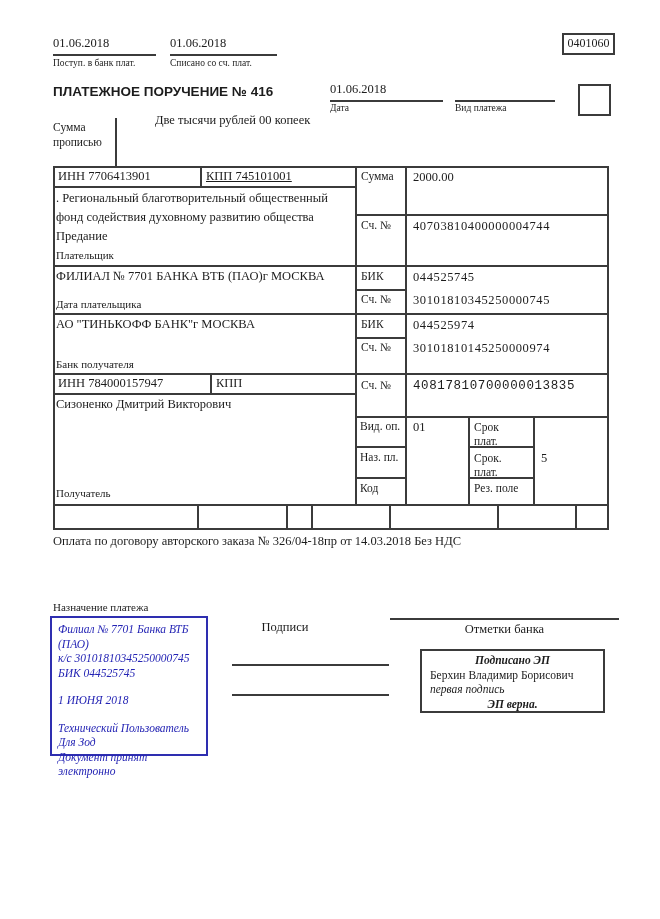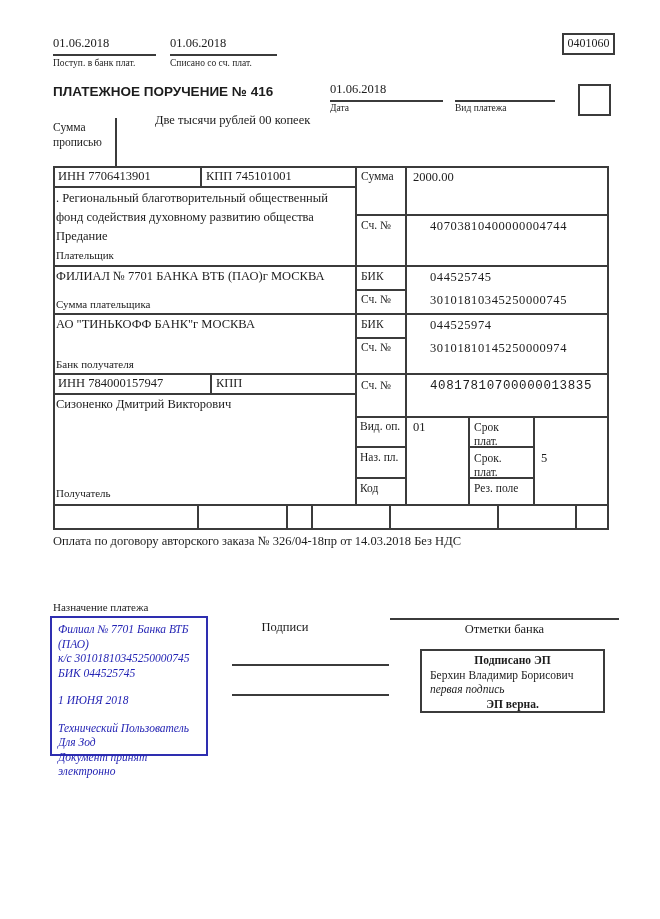--- a/index.html
+++ b/index.html
@@ -1,33 +1,33 @@
 <!DOCTYPE html>
 <html><head>
 <meta charset="utf-8">
 <style>
   html,body{margin:0;padding:0;background:#fff;}
   .page{position:relative;width:660px;height:919px;background:#ffffff;
         font-family:"Liberation Serif", serif;color:#1c1c1c;overflow:hidden;}
   .abs{position:absolute;}
   .t{font-size:12.5px;white-space:nowrap;}
   .wrap{white-space:normal;}
-  .num{letter-spacing:0.6px;margin-left:17px;}
+  .num{letter-spacing:0.6px;}
   .cell-lbl{font-size:11.5px;white-space:nowrap;}
   .sec-lbl{font-size:11px;white-space:nowrap;}
   .sm-lbl{font-size:9.5px;white-space:nowrap;}
   .hline{background:#3b3b3b;height:1.5px;}
   .hline2{background:#3b3b3b;height:2px;}
   .vline{background:#3b3b3b;width:1.5px;}
   .title{font-family:"Liberation Sans", sans-serif;font-weight:bold;font-size:13.5px;white-space:nowrap;text-align:center;}
   .codebox{border:2px solid #3b3b3b;text-align:center;font-size:12px;line-height:17px;}
   .stamp{border:2px solid #2e2eb0;color:#2424b4;font-size:11.5px;line-height:14.5px;padding:4px 6px;box-sizing:border-box;}
   .epbox{border:2px solid #3b3b3b;font-size:11.5px;line-height:14.5px;padding:2px 8px;box-sizing:border-box;}
   .c{text-align:center;}
-  .b{font-weight:bold;}
+  .b{font-weight:bold;font-style:italic;}
   .i{font-style:italic;}
 </style>
 </head>
 <body>
 
 <div class="page">
 
   <div class="abs t" style="left:53px;top:36px;">01.06.2018</div>
   <div class="abs hline" style="left:53px;top:54px;width:103px;"></div>
   <div class="abs sm-lbl" style="left:53px;top:58px;">Поступ. в банк плат.</div>
@@ -77,35 +77,35 @@
   <div class="abs vline" style="left:533px;top:416px;height:88px;"></div>
 
   <div class="abs vline" style="left:197px;top:504px;height:24px;"></div>
   <div class="abs vline" style="left:286px;top:504px;height:24px;"></div>
   <div class="abs vline" style="left:311px;top:504px;height:24px;"></div>
   <div class="abs vline" style="left:389px;top:504px;height:24px;"></div>
   <div class="abs vline" style="left:497px;top:504px;height:24px;"></div>
   <div class="abs vline" style="left:575px;top:504px;height:24px;"></div>
 
   <div class="abs t" style="left:58px;top:169px;">ИНН 7706413901</div>
-  <div class="abs t" style="left:206px;top:169px;">КПП 745101001</div>
+  <div class="abs t" style="left:206px;top:169px;text-decoration:underline;">КПП 745101001</div>
   <div class="abs cell-lbl" style="left:361px;top:170px;">Сумма</div>
   <div class="abs t" style="left:413px;top:170px;">2000.00</div>
 
   <div class="abs t wrap" style="left:56px;top:189px;width:298px;line-height:19px;white-space:normal;">. Региональный благотворительный общественный фонд содействия духовному развитию общества Предание</div>
   <div class="abs cell-lbl" style="left:361px;top:219px;">Сч. №</div>
   <div class="abs t num" style="left:413px;top:219px;">40703810400000004744</div>
   <div class="abs sec-lbl" style="left:56px;top:249px;">Плательщик</div>
 
   <div class="abs t" style="left:56px;top:269px;">ФИЛИАЛ № 7701 БАНКА ВТБ (ПАО)г МОСКВА</div>
   <div class="abs cell-lbl" style="left:361px;top:270px;">БИК</div>
   <div class="abs t num" style="left:413px;top:270px;">044525745</div>
   <div class="abs cell-lbl" style="left:361px;top:293px;">Сч. №</div>
   <div class="abs t num" style="left:413px;top:293px;">30101810345250000745</div>
-  <div class="abs sec-lbl" style="left:56px;top:298px;">Сумма плательщика</div>
+  <div class="abs sec-lbl" style="left:56px;top:298px;">Дата плательщика</div>
 
   <div class="abs t" style="left:56px;top:317px;">АО "ТИНЬКОФФ БАНК"г МОСКВА</div>
   <div class="abs cell-lbl" style="left:361px;top:318px;">БИК</div>
   <div class="abs t num" style="left:413px;top:318px;">044525974</div>
   <div class="abs cell-lbl" style="left:361px;top:341px;">Сч. №</div>
   <div class="abs t num" style="left:413px;top:341px;">30101810145250000974</div>
   <div class="abs sec-lbl" style="left:56px;top:358px;">Банк получателя</div>
 
   <div class="abs t" style="left:58px;top:376px;">ИНН 784000157947</div>
   <div class="abs t" style="left:216px;top:376px;">КПП</div>

